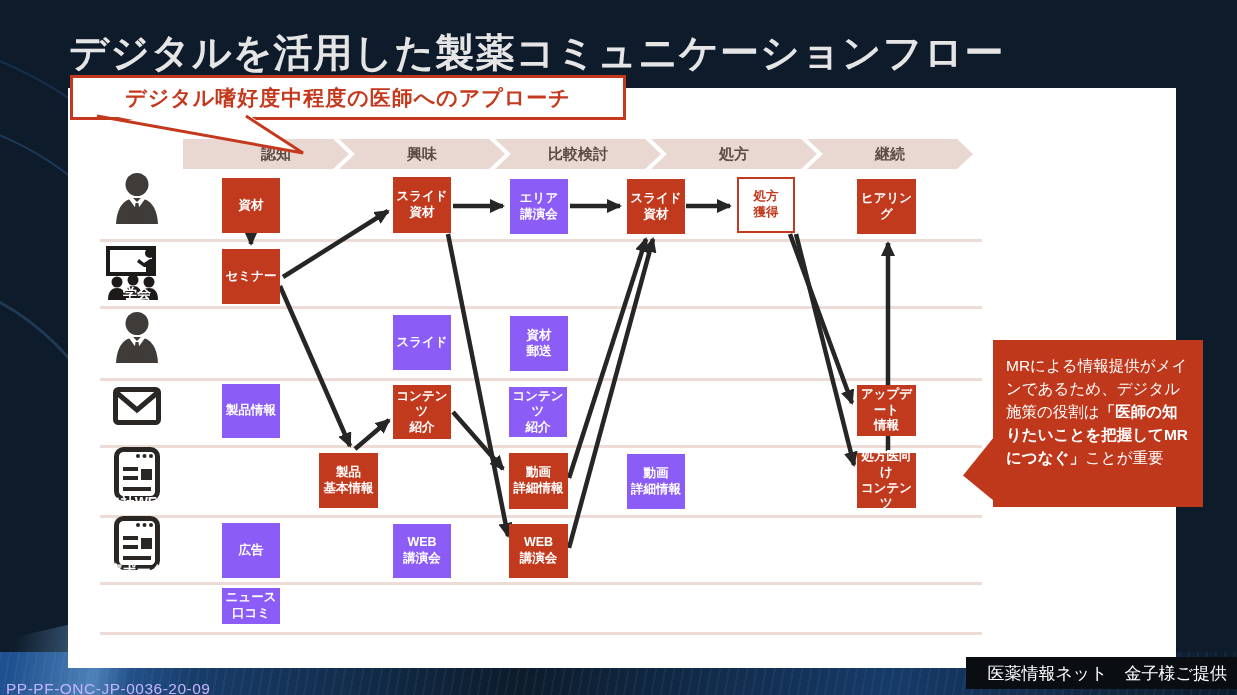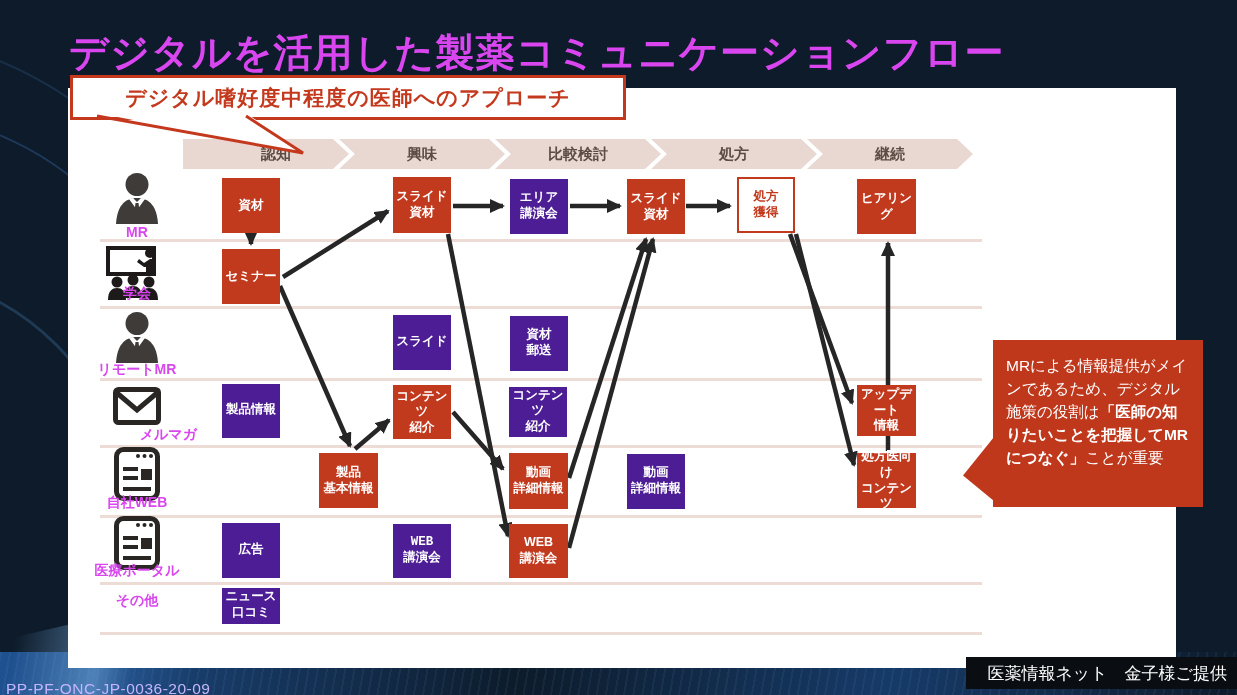--- a/index.html
+++ b/index.html
@@ -20,46 +20,46 @@
       repeating-linear-gradient(100deg, rgba(120,180,240,.07) 0 2px, transparent 2px 9px),
       linear-gradient(97deg, rgba(32,84,150,.95), #0d1b2a 42%, rgba(24,64,115,.85) 72%, #0d1b2a 100%);
   }
   .corner-streak{
     position:absolute;left:-30px;top:615px;width:280px;height:95px;
     transform:skewY(-13deg);
     background:linear-gradient(100deg, transparent 15%, rgba(140,200,255,.45) 45%, rgba(60,120,190,.25) 58%, transparent 80%);
   }
   .page-title{
     position:absolute;left:69px;top:26px;width:1100px;
-    color:#d946ef;font-size:39px;font-weight:bold;letter-spacing:1px;white-space:nowrap;
+    color:#e5e5e5;font-size:39px;font-weight:bold;letter-spacing:1px;white-space:nowrap;
   }
   .white-slide{position:absolute;left:68px;top:88px;width:1108px;height:580px;background:#ffffff;}
   
   .chevron-svg{position:absolute;left:183px;top:139px;z-index:2;}
   .stage-label{
     position:absolute;top:139px;height:30px;width:166px;line-height:30px;
     text-align:center;color:#5c4c44;font-size:15px;font-weight:bold;z-index:2;
   }
   
   .row-line{position:absolute;left:100px;width:882px;height:3px;background:#eddcd6;z-index:2;}
   
   .row-icon{position:absolute;z-index:2;}
   .row-label{
     position:absolute;left:77px;width:120px;text-align:center;
-    color:#d946ef;font-size:14px;font-weight:bold;z-index:2;white-space:nowrap;
+    color:#ffffff;font-size:14px;font-weight:bold;z-index:2;white-space:nowrap;
   }
   
   .arrows-svg{position:absolute;left:0;top:0;z-index:3;pointer-events:none;}
   
   .flow-box{
     position:absolute;z-index:4;display:flex;align-items:center;justify-content:center;
     text-align:center;font-size:12.5px;font-weight:bold;line-height:1.25;white-space:pre-line;
   }
   .flow-box.red{background:#c23a1e;color:#ffffff;}
-  .flow-box.gray{background:#4c1d95;color:#ffffff;font-family:Liberation Mono, monospace;}
+  .flow-box.gray{background:#8b5cf6;color:#ffffff;}
   .flow-box.outline{background:#ffffff;color:#c23a1e;border:2.5px solid #c23a1e;}
   
   .top-callout{
     position:absolute;left:70px;top:75px;width:556px;height:45px;z-index:6;
     background:#ffffff;border:3px solid #c4391d;
     display:flex;align-items:center;justify-content:center;
     color:#c4391d;font-size:21px;font-weight:bold;letter-spacing:1px;
   }
   .top-callout-tail{position:absolute;left:60px;top:110px;z-index:6;}
   

